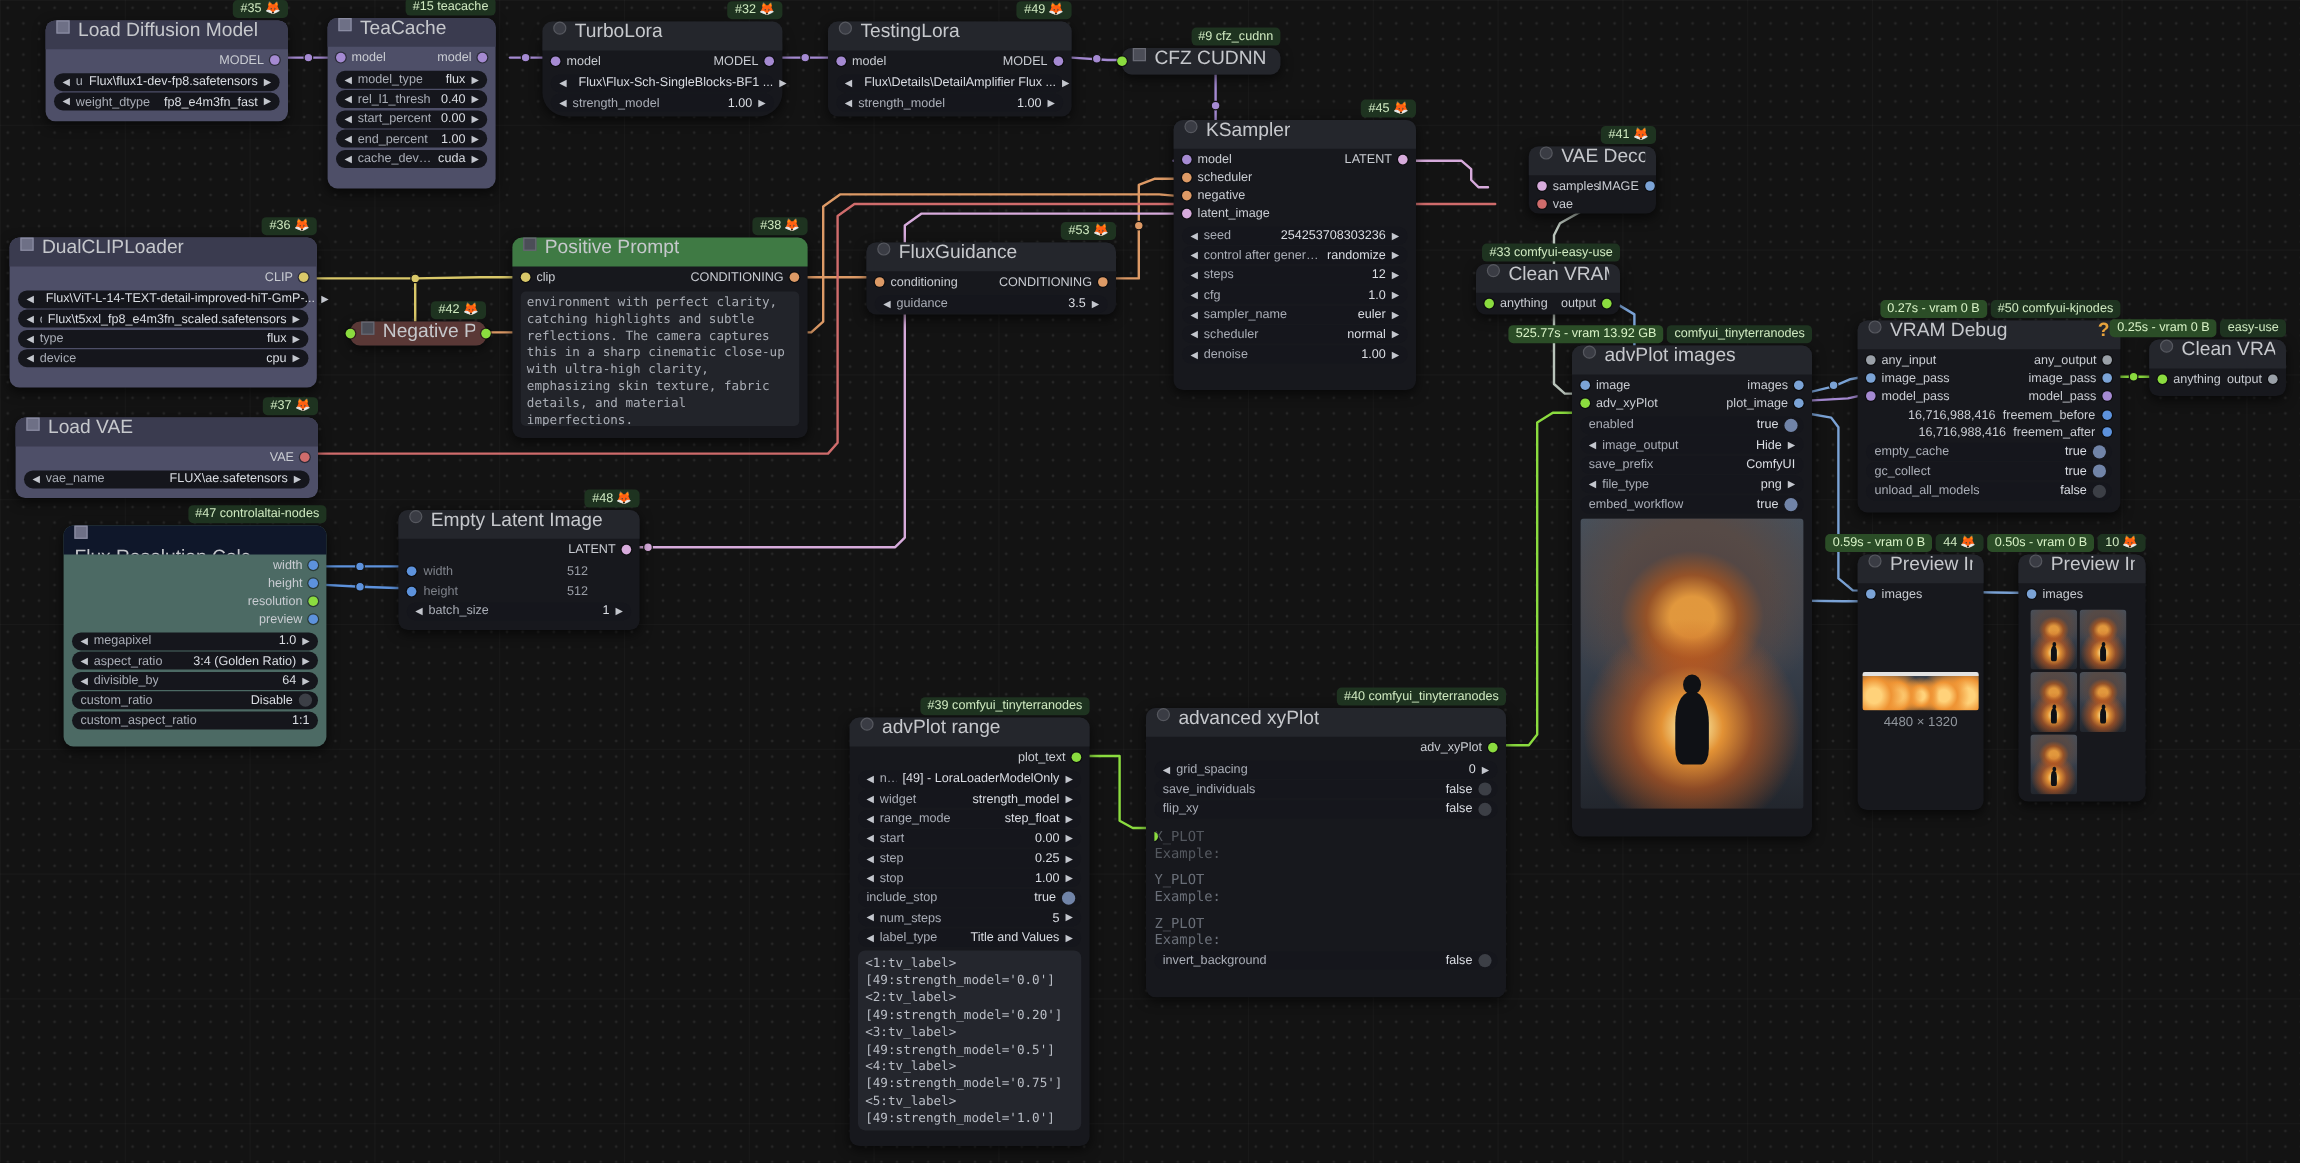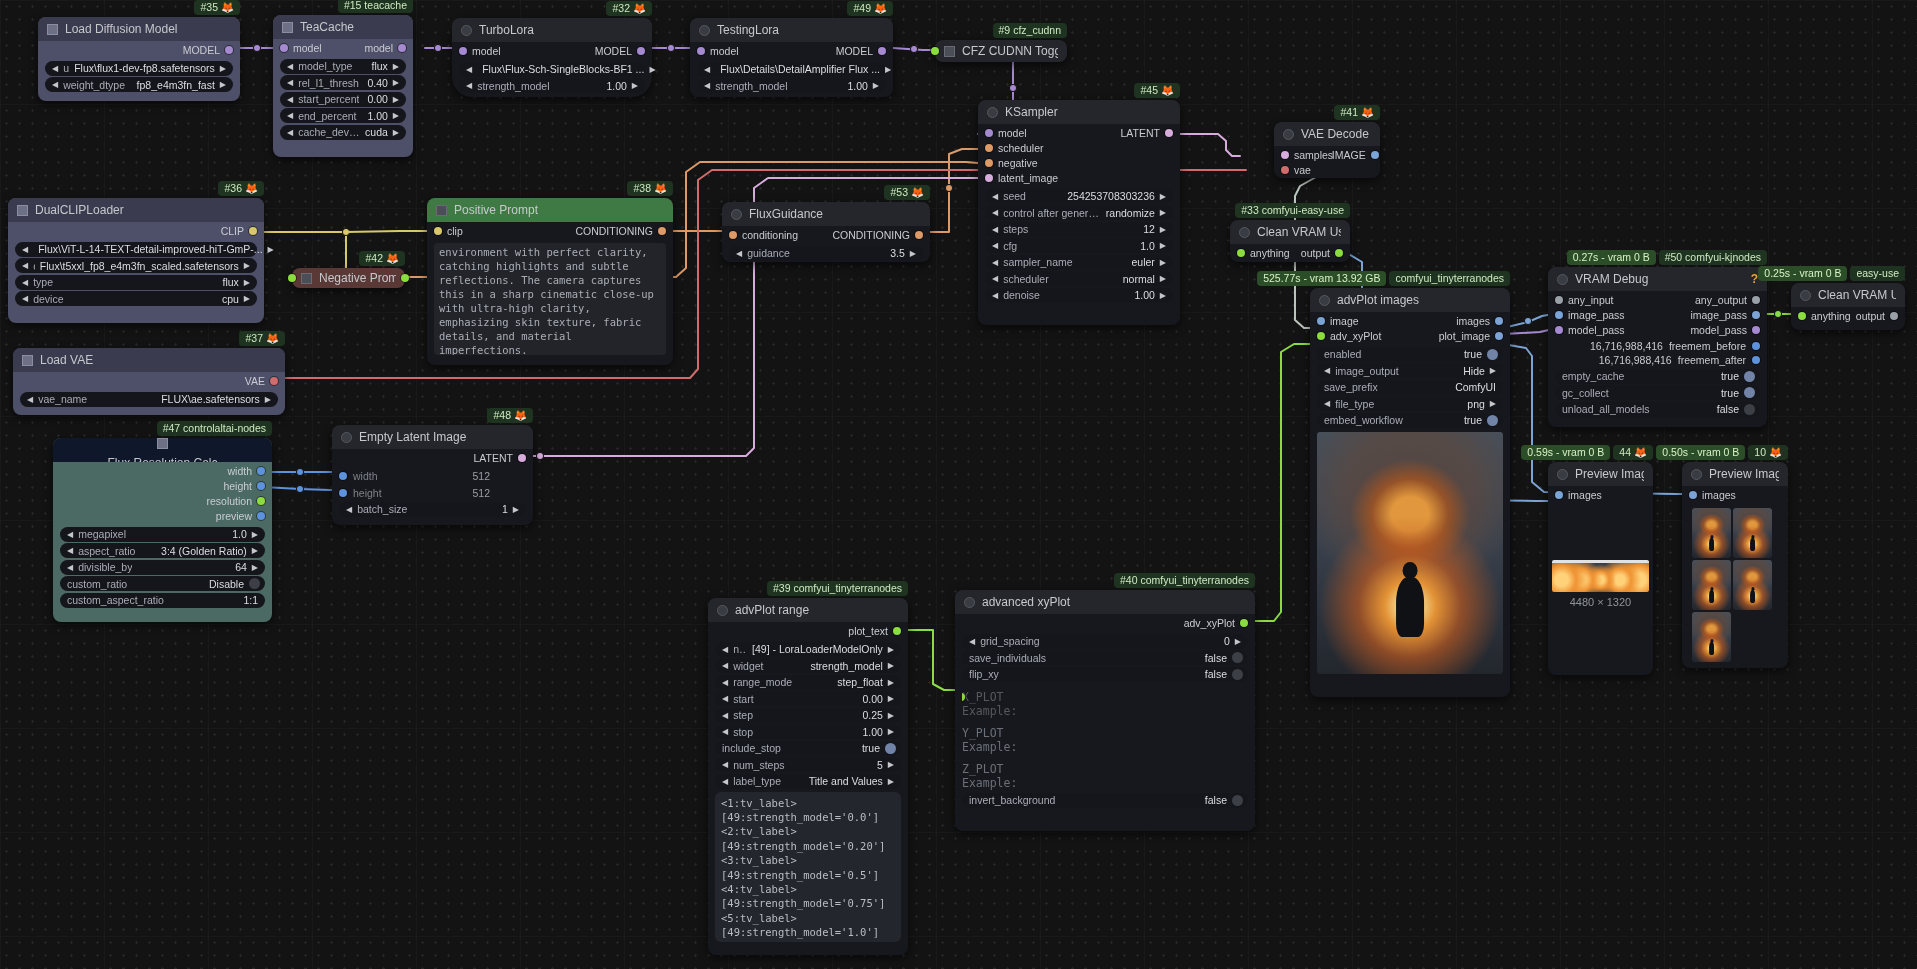--- a/index.html
+++ b/index.html
@@ -10,22 +10,22 @@
       linear-gradient(rgba(255,255,255,.028) 1px,transparent 1px),
       linear-gradient(90deg,rgba(255,255,255,.028) 1px,transparent 1px),
       radial-gradient(circle,#262626 1px,transparent 1.4px);
     background-size:104px 104px,104px 104px,13px 13px;}
   #wires{position:absolute;inset:0;z-index:1;}
   .node{position:absolute;z-index:2;border-radius:8px;box-shadow:0 3px 10px rgba(0,0,0,.6);
     font-size:10.5px;color:#c9ccd2;}
   .node.dark{background:#17181d;}
   .node.slate{background:#4e4f68;}
   .node.teal{background:#4c6a64;}
-  .nhdr{height:24px;display:flex;align-items:center;gap:7px;padding:0 9px;
-    border-radius:8px 8px 0 0;background:#24262c;color:#c6c8cc;font-size:12px;}
+  .nhdr{height:24px;display:flex;align-items:flex-start;gap:7px;padding:0 9px;
+    border-radius:8px 8px 0 0;background:#24262c;color:#c6c8cc;font-size:16px;}
   .slate .nhdr{background:#3a3b4f;}
   .teal .nhdr{background:#0f172a;flex-direction:column;}
   .nhdr.hgreen{background:#3f7a44;}
   .nhdr.hmaroon{background:#5a3836;}
   .hico{flex:0 0 auto;}
   .hico.ci{width:9px;height:9px;border-radius:50%;background:#3a3c44;border:1px solid #56585f;}
   .hico.sq{width:9px;height:9px;background:#6e7086;border:1px solid #8b8da3;}
   .dark .hico.sq{background:#4b4d57;border-color:#686a74;}
   .htitle{white-space:nowrap;overflow:hidden;}
   .hextra{margin-left:auto;color:#e6a23c;font-weight:bold;}
@@ -504,21 +504,21 @@
           </span>
         </div>
         <div class="pill">
           <span class="arr">◀</span>
           <span class="wl">guidance</span>
           <span class="wv">3.5</span>
           <span class="arr">▶</span>
         </div>
       </div>
     </div>
-    <div class="node slate" style="left: 13px; top: 348px; width: 272px; height: 67px;">
+    <div class="node slate" style="left: 13px; top: 348px; width: 252px; height: 67px;">
       <div class="badges">
         <span class="bdg id">#37 🦊</span>
       </div>
       <div class="nhdr ">
         <span class="hico sq"></span>
         <span class="htitle">Load VAE</span>
       </div>
       <div class="nbody">
         <div class="row">
           <span class="pgroup right">

